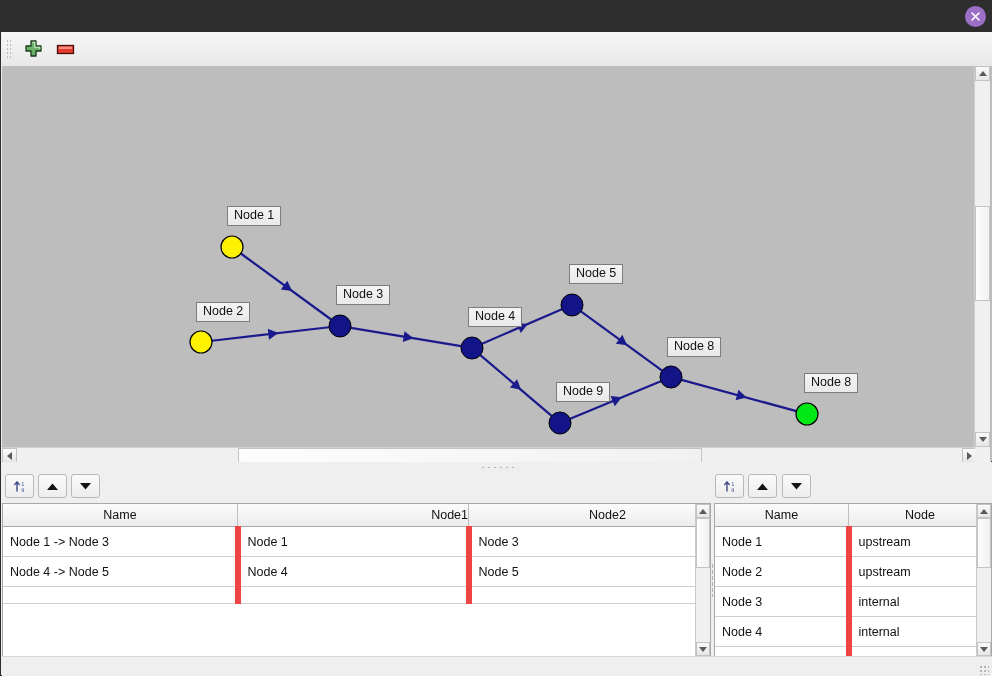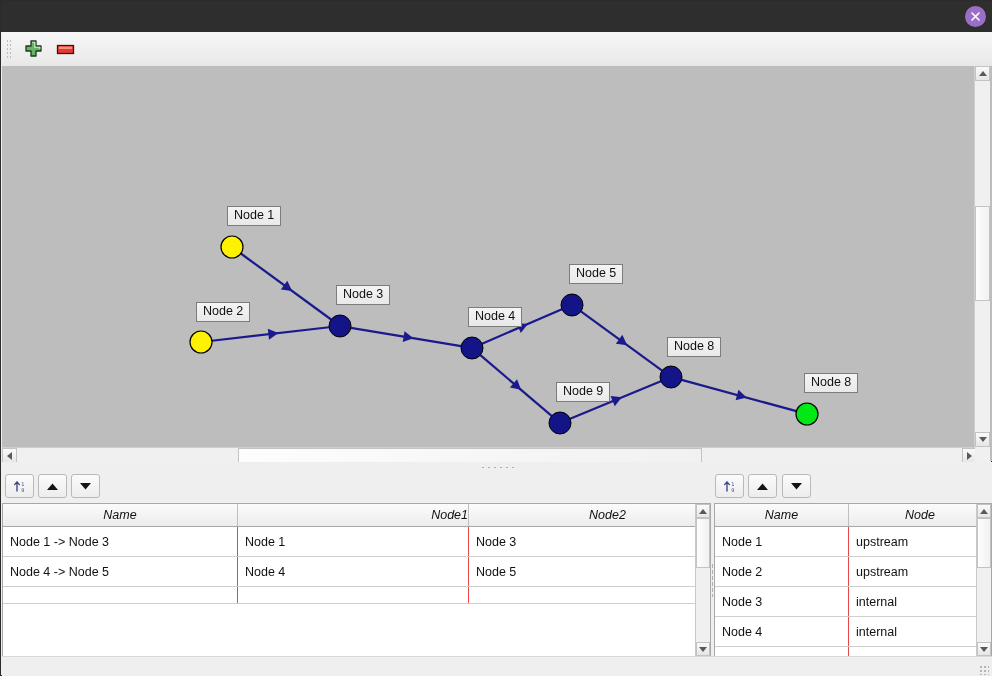--- a/index.html
+++ b/index.html
@@ -138,26 +138,25 @@
   .grid-left{left:0;width:709px;height:154px;}
   .grid-right{left:0;width:278px;height:154px;}
   table{border-collapse:collapse;width:100%;table-layout:fixed;font-size:12.5px;}
   thead th{
     height:22px;
     background:linear-gradient(to bottom,#fbfbfb 0%,#ececec 100%);
     border-right:1px solid #bfbfbf;border-bottom:1px solid #a8a8a8;
     font-weight:normal;color:#111;font-size:12.5px;
     text-align:center;
     padding:0;
-    font-style:italic;
   }
   thead th:last-child{border-right:none;}
   tbody td{
     height:29px;
-    border-right:1px solid #ef4444;border-bottom:1px solid #cfcfcf;
+    border-right:6px solid #ef4444;border-bottom:1px solid #cfcfcf;
     padding:0 0 0 7px;color:#111;background:#fff;
     white-space:nowrap;overflow:hidden;
   }
   tbody td:last-child{border-right:none;}
   tbody tr.filler td{height:16px;}
 
   .grid-sb{
     position:absolute;top:0;right:0;width:15px;height:152px;
     background:#f0f0f0;border-left:1px solid #c9c9c9;box-sizing:border-box;
   }

